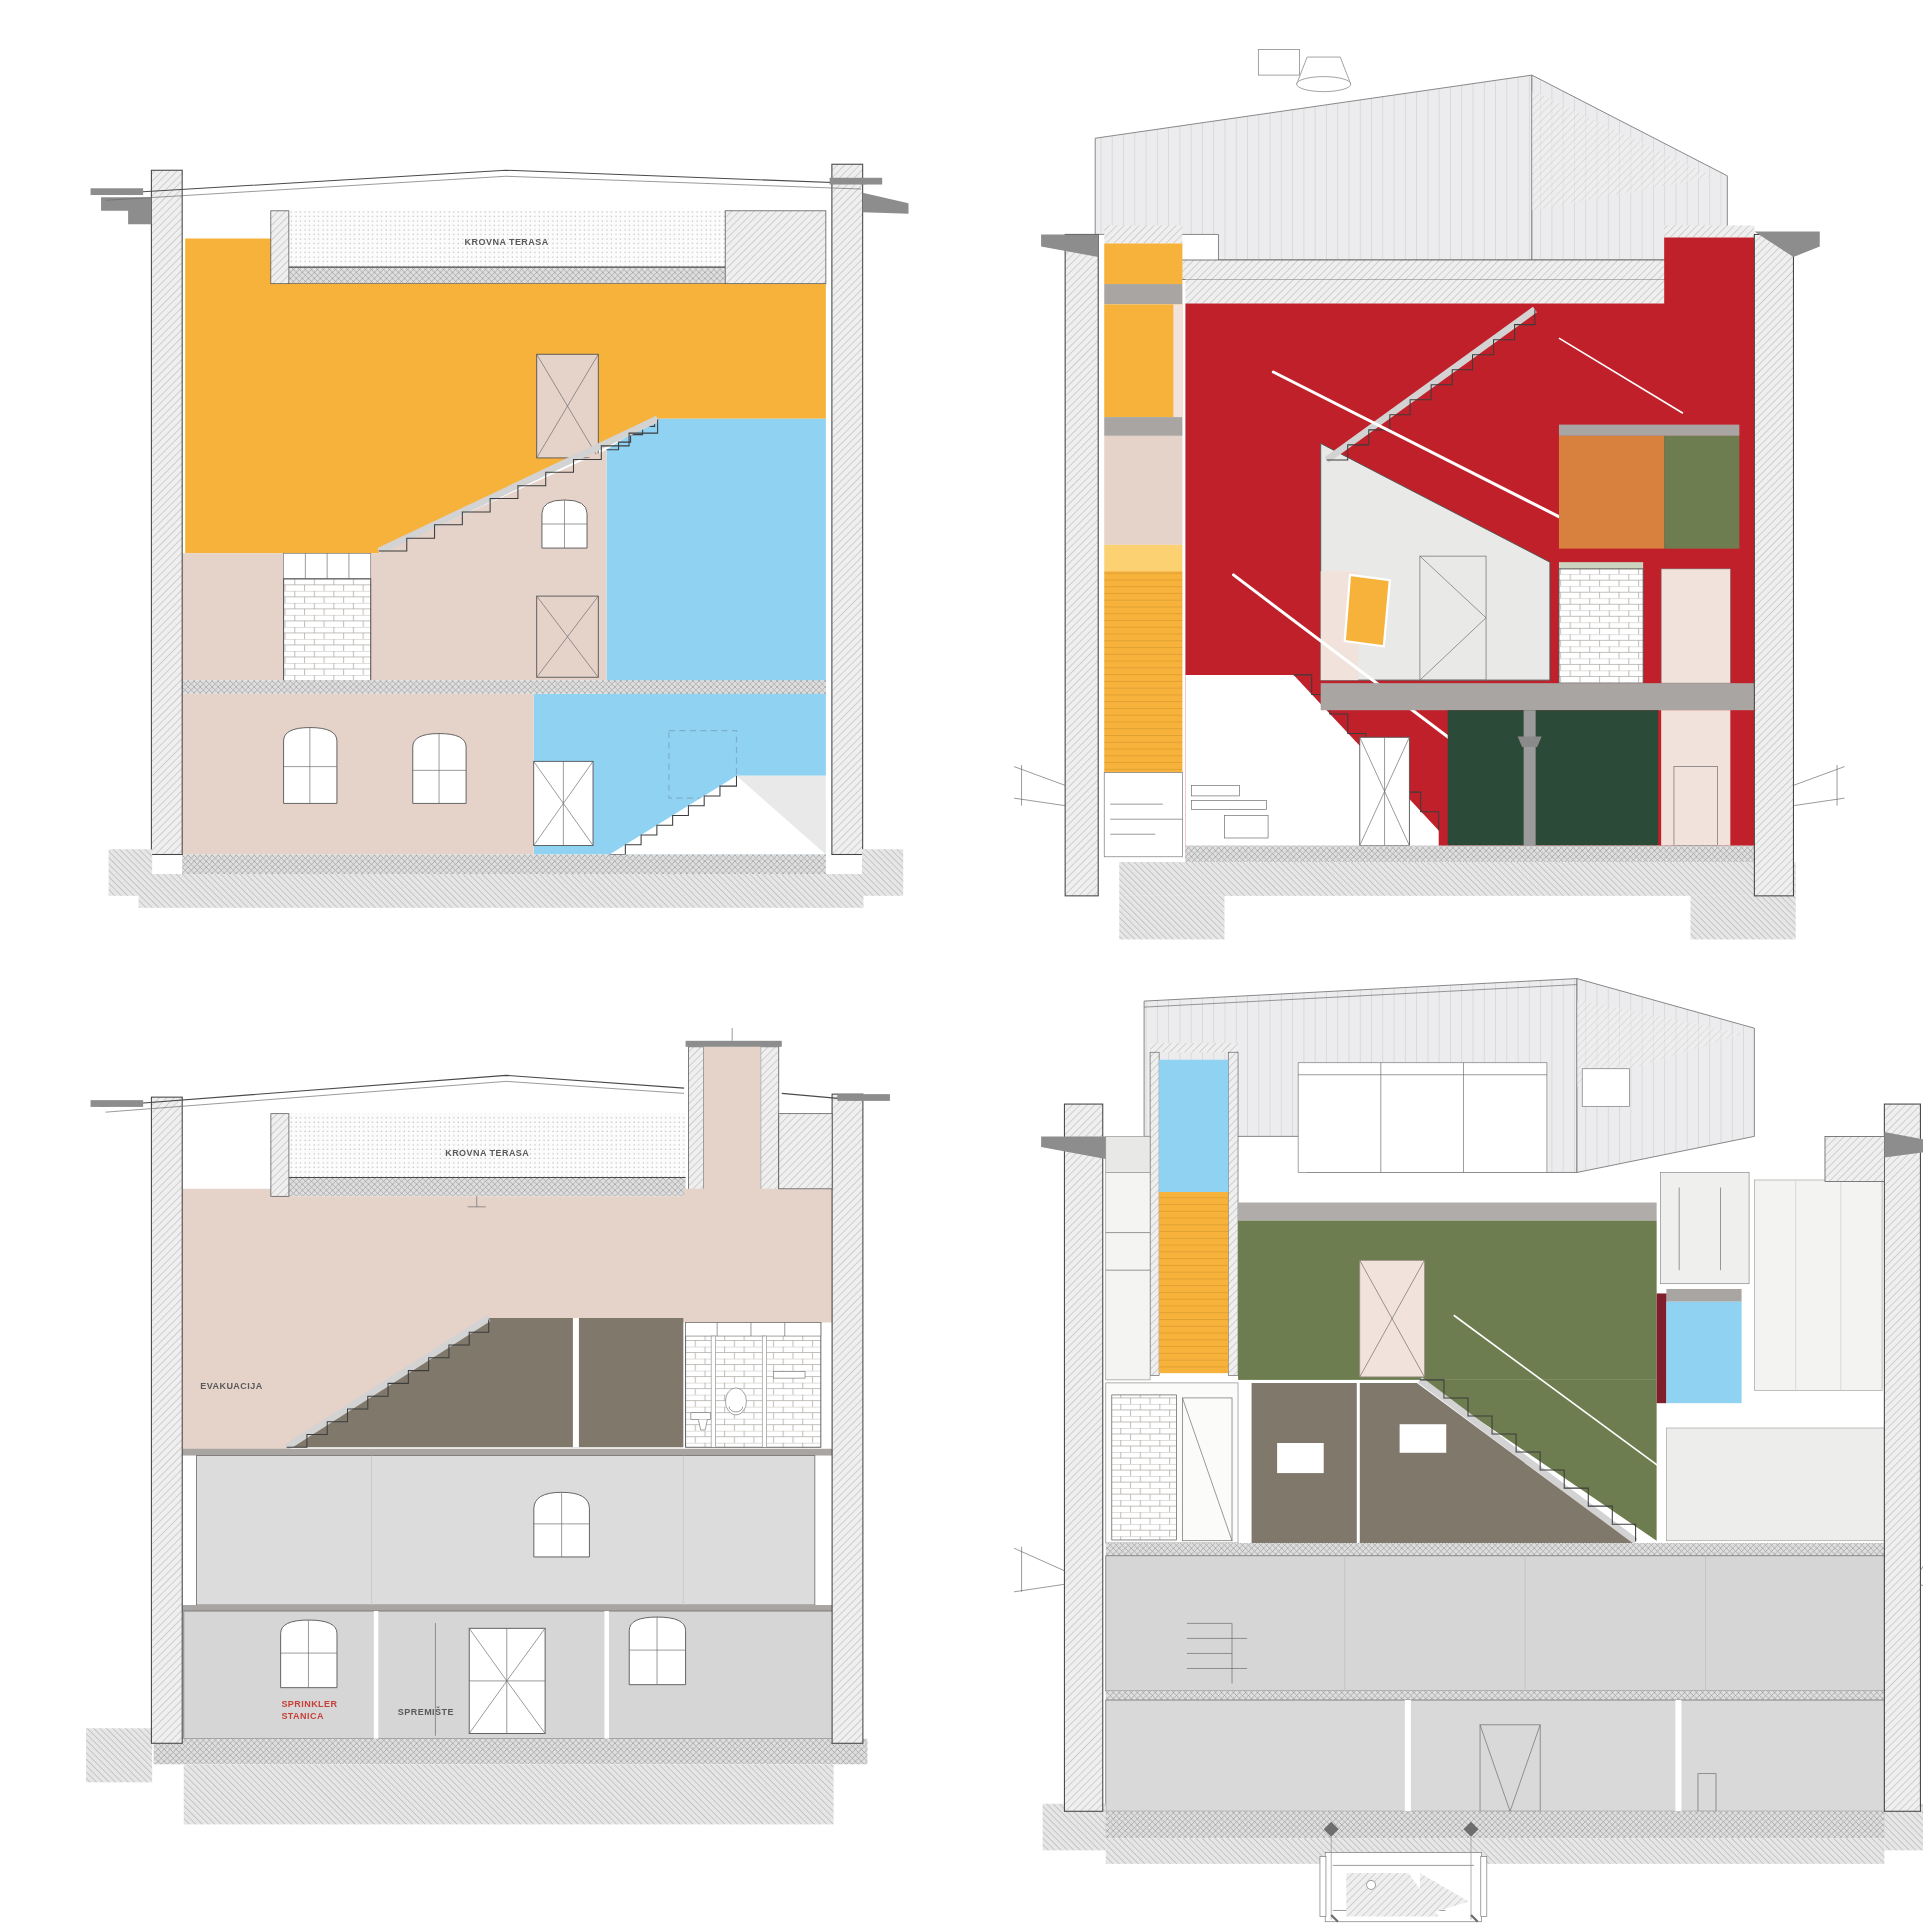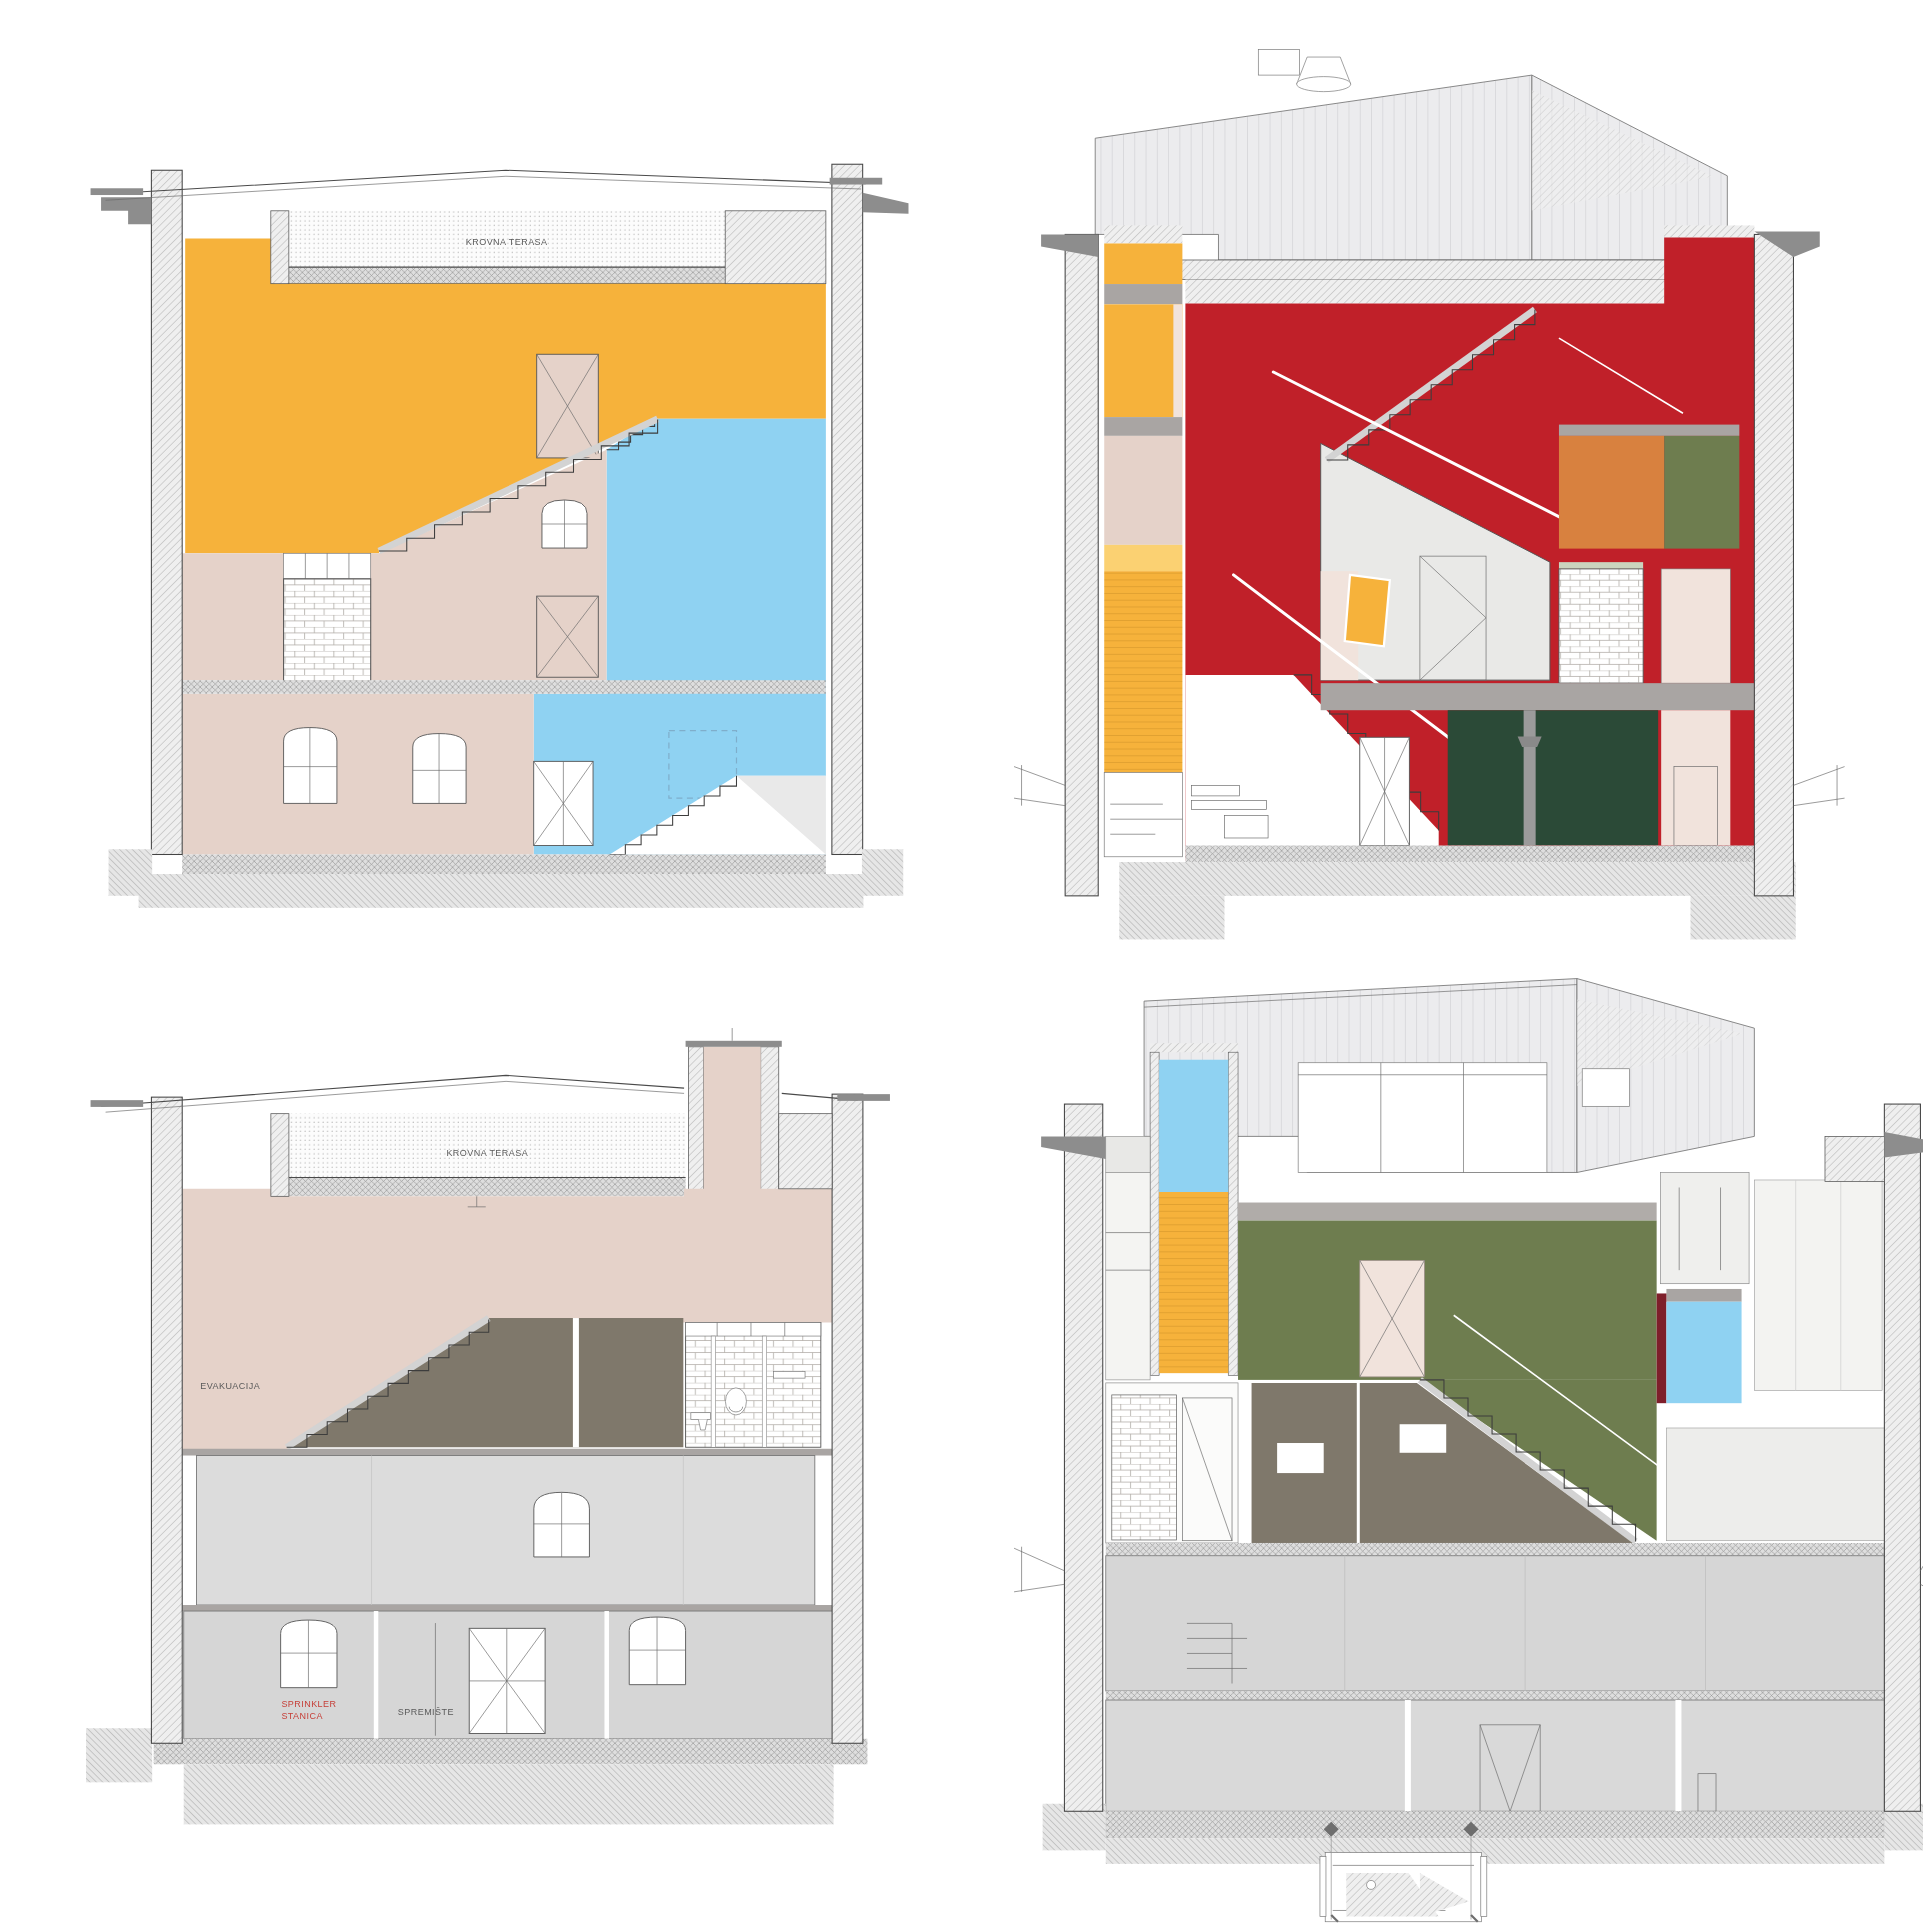--- a/index.html
+++ b/index.html
@@ -1,17 +1,17 @@
 <!DOCTYPE html>
 <html style="--yellow: #F6B23B; --yellow_light: #FBD172; --blue: #8FD2F2; --red: #C02029; --maroon: #7E1F2B; --rose: #E5D2C9; --rose_pale: #F1E3DC; --orange: #D8813F; --olive: #6E7D4F; --forest: #2B4A37; --taupe: #7F786B; --slab_gray: #A9A5A3; --floor_gray: #D6D6D6; --roof_gray: #ECECEE; --label_gray: #5a5a5a; --label_red: #C63F38;font-size:12px"><head>
 <meta charset="utf-8">
 <style>
   html,body{margin:0;padding:0;background:#fff;}
   body{width:1924px;height:1924px;position:relative;font-family:"Liberation Sans",sans-serif;}
-  figure{margin:0;position:absolute;}
+  figure{margin:0;position:absolute;font-weight:bold;}
   svg{display:block;width:100%;height:100%;}
   
   .c-yellow{fill:var(--yellow)}
   .c-yellow-light{fill:var(--yellow_light)}
   .c-blue{fill:var(--blue)}
   .c-red{fill:var(--red)}
   .c-maroon{fill:var(--maroon)}
   .c-rose{fill:var(--rose)}
   .c-rose-pale{fill:var(--rose_pale)}
   .c-orange{fill:var(--orange)}

